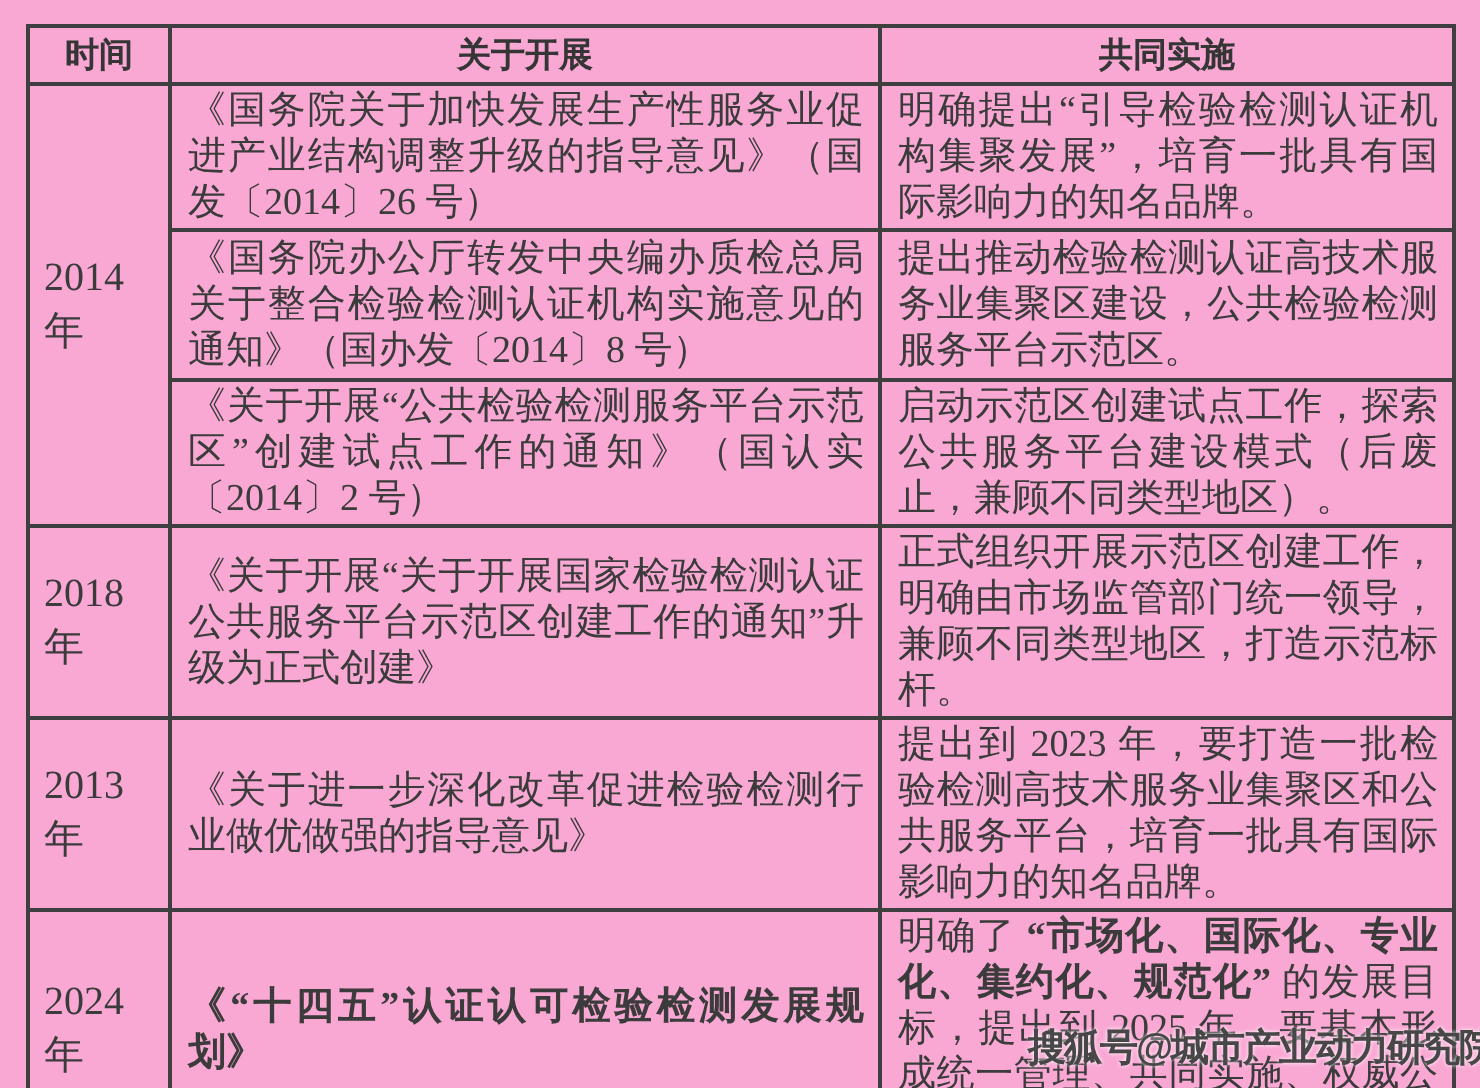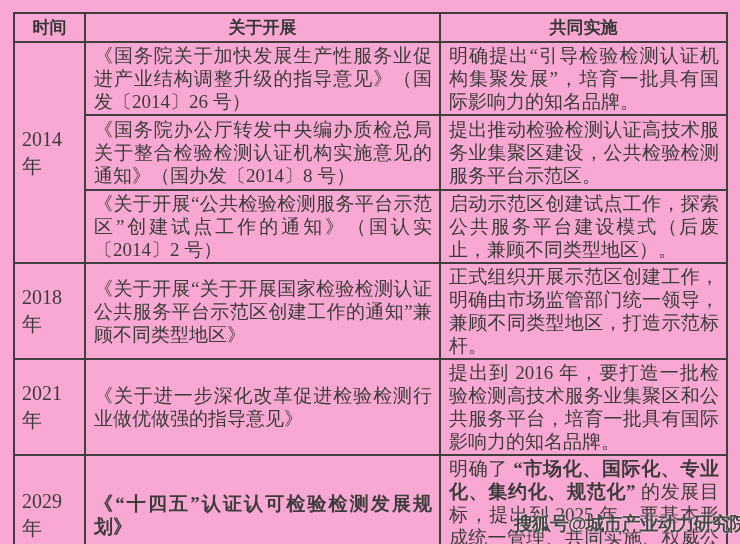--- a/index.html
+++ b/index.html
@@ -106,34 +106,34 @@
       </tr>
       <tr class="h-r3">
         <td class="cell-text">《关于开展“公共检验检测服务平台示范区”创建试点工作的通知》（国认实〔2014〕2 号）</td>
         <td class="cell-text">启动示范区创建试点工作，探索公共服务平台建设模式（后废止，兼顾不同类型地区）。</td>
       </tr>
       <tr class="h-r4">
         <td class="year-cell">
           <div>2018</div>
           <div>年</div>
         </td>
-        <td class="cell-text">《关于开展“关于开展国家检验检测认证公共服务平台示范区创建工作的通知”兼顾不同类型地区》</td>
+        <td class="cell-text">《关于开展“关于开展国家检验检测认证公共服务平台示范区创建工作的通知”升级为正式创建》</td>
         <td class="cell-text">正式组织开展示范区创建工作，明确由市场监管部门统一领导，兼顾不同类型地区，打造示范标杆。</td>
       </tr>
       <tr class="h-r5">
         <td class="year-cell">
-          <div>2021</div>
+          <div>2013</div>
           <div>年</div>
         </td>
         <td class="cell-text">《关于进一步深化改革促进检验检测行业做优做强的指导意见》</td>
-        <td class="cell-text">提出到 2016 年，要打造一批检验检测高技术服务业集聚区和公共服务平台，培育一批具有国际影响力的知名品牌。</td>
+        <td class="cell-text">提出到 2023 年，要打造一批检验检测高技术服务业集聚区和公共服务平台，培育一批具有国际影响力的知名品牌。</td>
       </tr>
       <tr class="h-r6">
         <td class="year-cell">
-          <div>2029</div>
+          <div>2024</div>
           <div>年</div>
         </td>
         <td class="cell-text bold-text">《“十四五”认证认可检验检测发展规划》</td>
         <td class="cell-text"><span>明确了 </span><span class="bold-text">“市场化、国际化、专业化、集约化、规范化”</span><span> 的发展目标，提出到 2025 年，要基本形成统一管理、共同实施、权威公信、通用互认的检验</span></td>
       </tr>
     </tbody>
   </table>
 
   <div class="watermark">搜狐号@城市产业动力研究院</div>
 

